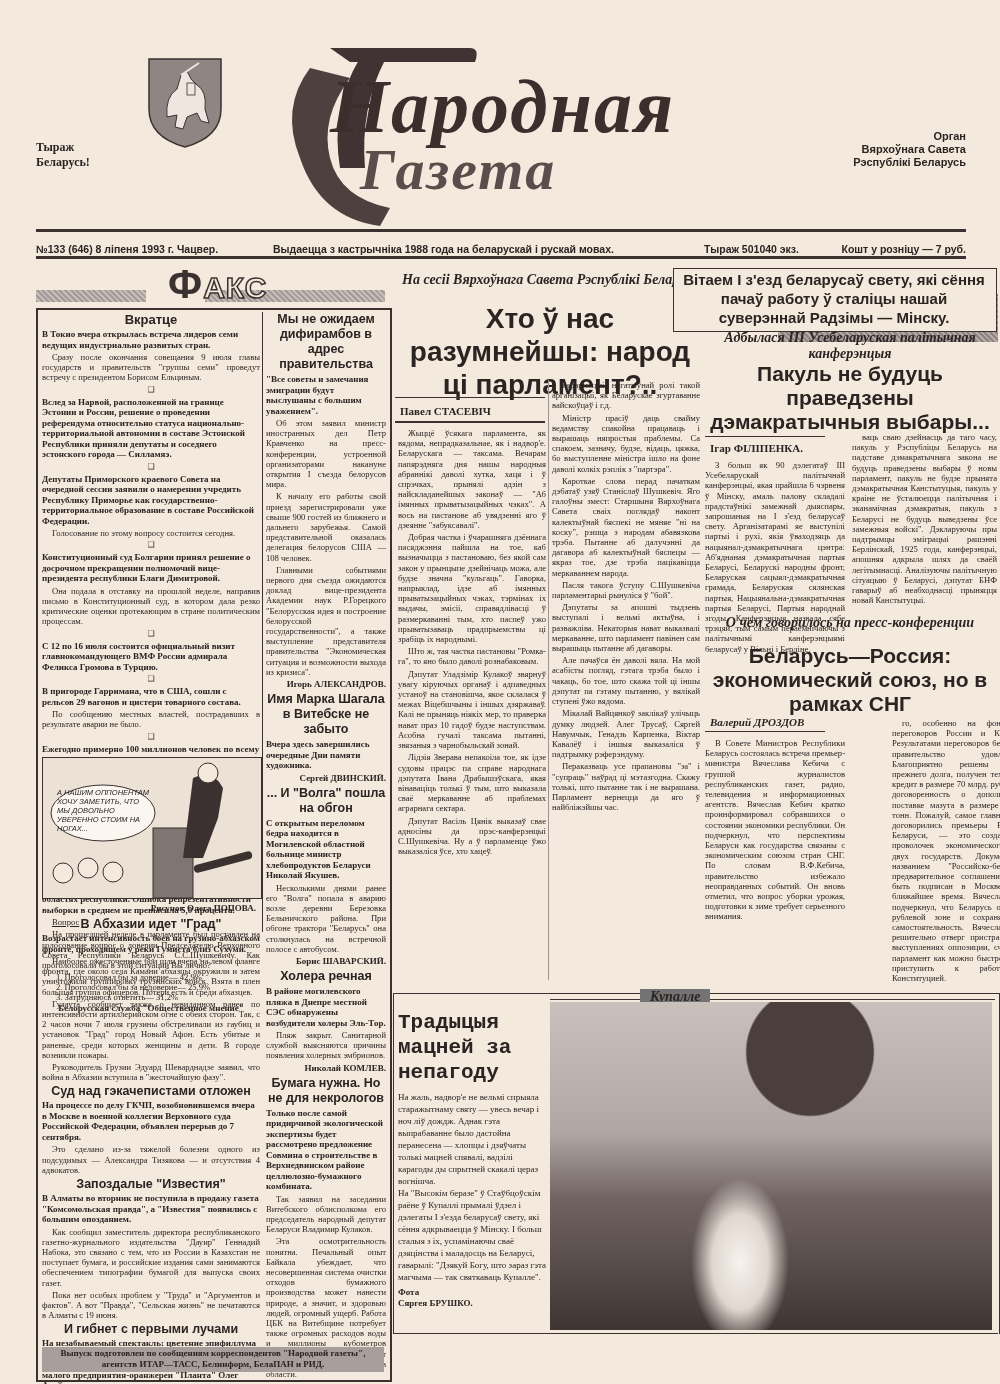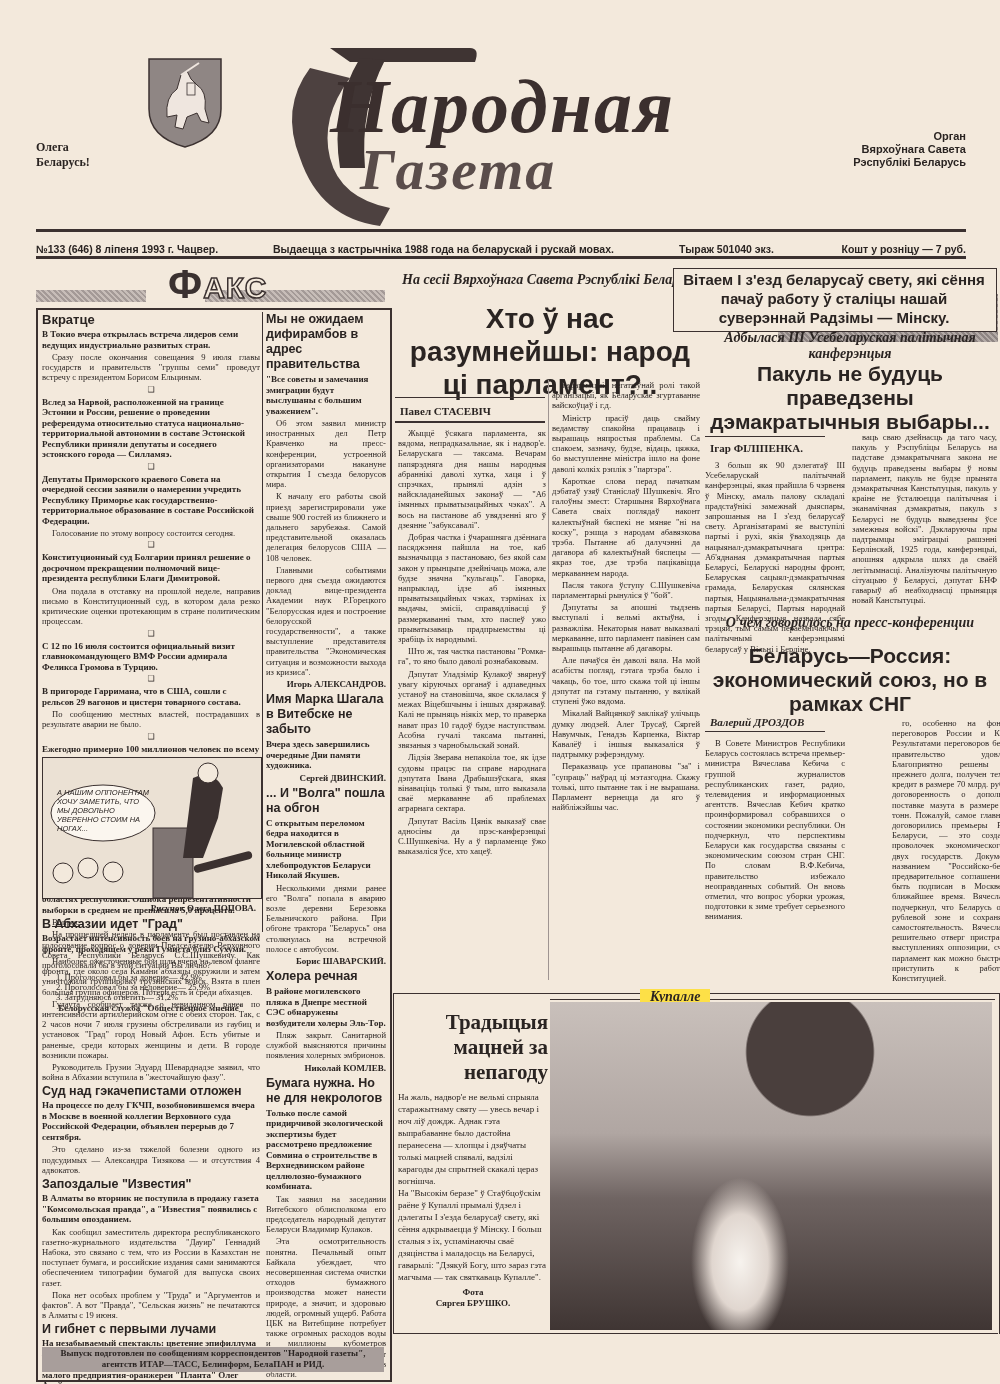--- a/index.html
+++ b/index.html
@@ -29,21 +29,21 @@
   #fax-bar-l { left: 36px; top: 290px; width: 110px; height: 12px; background: repeating-linear-gradient(45deg,#a49a97 0 2px,#c7bdb8 2px 4px); }
   #fax-bar-r { left: 205px; top: 290px; width: 180px; height: 12px; background: repeating-linear-gradient(45deg,#a49a97 0 2px,#c7bdb8 2px 4px); }
   #fax-title { left: 168px; top: 262px; font-size: 30px; font-weight: bold; font-family: "Liberation Sans", sans-serif; color: #3b3130; letter-spacing: 1px; }
   #fax-title .f { font-size: 40px; }
 
   
   #fax-box { left: 36px; top: 308px; width: 352px; height: 1070px; border: 2px solid #3b3130; }
   #col-a { left: 42px; top: 312px; width: 218px; }
   #col-b { left: 266px; top: 312px; width: 120px; }
   #col-sep { left: 262px; top: 312px; width: 1px; height: 620px; background: #3b3130; }
-  .hd { font-family: "Liberation Sans", sans-serif; font-weight: bold; color: #2a2422; }
+  .hd { font-family: "Liberation Sans", sans-serif; font-weight: bold; text-align: center; color: #2a2422; }
   .lead { font-weight: bold; font-size: 9px; line-height: 10.5px; margin: 2px 0; }
   .txt { font-size: 8.6px; line-height: 10.2px; text-indent: 10px; text-align: justify; margin: 2px 0; }
   .sep { text-align: center; font-size: 8px; line-height: 10px; }
   .sign { text-align: right; font-weight: bold; font-size: 9px; margin: 1px 0 3px; }
 
   #cartoon { left: 42px; top: 757px; width: 218px; height: 140px; border: 1px solid #3b3130; background: #ebe1d4; overflow: hidden; }
   #fax-footer { left: 42px; top: 1347px; width: 342px; height: 24px; background: #a89e9b; font-size: 9px; font-weight: bold; text-align: center; line-height: 11px; padding-top: 1px; }
 
   
   #mid-kicker { left: 395px; top: 272px; width: 310px; text-align: center; font-size: 14px; font-style: italic; font-weight: bold; line-height: 15px; }
@@ -69,45 +69,45 @@
   #r2-kicker { left: 705px; top: 615px; width: 290px; text-align: center; font-style: italic; font-weight: bold; font-size: 14px; line-height: 16px; }
   #r2-title { left: 705px; top: 644px; width: 290px; text-align: center; font-size: 21px; font-weight: bold; line-height: 24px; font-family: "Liberation Sans", sans-serif; }
   #r2-author { left: 710px; top: 716px; font-weight: bold; font-style: italic; font-size: 11px; }
   #r2-author-rule { left: 705px; top: 731px; width: 120px; height: 1px; background: #3b3130; }
   #r2-col1 { left: 705px; top: 736px; width: 140px; }
   #r2-col2 { left: 852px; top: 716px; width: 145px; margin-left: 40px; }
 
   
   #kup-frame { left: 393px; top: 993px; width: 605px; height: 340px; border: 1px solid #3b3130; border-bottom: none; }
   #kup-label-line { left: 550px; top: 999px; width: 445px; height: 1px; background: #3b3130; }
-  #kup-label { left: 640px; top: 989px; padding: 0 10px; background: #fde047; font-style: italic; font-weight: bold; font-size: 14px; }
+  #kup-label { left: 640px; top: 989px; padding: 0 10px; background: #737373; font-style: italic; font-weight: bold; font-size: 14px; }
   #kup-photo { left: 550px; top: 1002px; width: 442px; height: 328px; background:
     radial-gradient(ellipse 70px 120px at 190px 260px, #f7f3ee 0%, #e0d6cf 40%, rgba(0,0,0,0) 70%),
     radial-gradient(circle 90px at 260px 50px, #4a3f3d 0%, #4a3f3d 70%, rgba(0,0,0,0) 72%),
     linear-gradient(180deg, #c9c0bb 0%, #b0a6a2 40%, #6f6462 60%, #3f3533 100%);
   }
   #kup-text { left: 398px; top: 1010px; width: 150px; }
-  #kup-title { font-size: 21px; font-weight: bold; text-align: right; line-height: 25px; font-family: Liberation Serif, serif; }
+  #kup-title { font-size: 21px; font-weight: bold; text-align: left; line-height: 25px; font-family: Liberation Mono, monospace; }
   #kup-body { font-family: Liberation Serif, serif; font-size: 9px; line-height: 12px; margin-top: 6px; }
-  #kup-credit { text-align: center; font-weight: bold; font-size: 9px; line-height: 11px; margin-top: 4px; }
+  #kup-credit { text-align: left; font-weight: bold; font-size: 9px; line-height: 11px; margin-top: 4px; }
   #bottom-rule { left: 393px; top: 1333px; width: 605px; height: 1px; background: #3b3130; }
 </style>
 </head>
 <body>
 
 <div class="abs" id="coat">
   <svg width="76" height="92" viewBox="0 0 76 92">
     <path d="M2 2 H74 V52 Q74 80 38 90 Q2 80 2 52 Z" fill="#8f8684" stroke="#3b3130" stroke-width="1.5"></path>
     <path d="M20 60 Q18 40 30 32 L34 18 L40 14 L44 22 L50 28 Q60 34 58 52 L62 66 L54 64 L50 56 L40 60 L36 72 L28 70 L30 58 Z" fill="#efe6df" stroke="#3b3130" stroke-width="1"></path>
     <line x1="34" y1="18" x2="52" y2="6" stroke="#efe6df" stroke-width="2"></line>
     <rect x="40" y="26" width="8" height="12" fill="#efe6df" stroke="#3b3130" stroke-width="0.8"></rect>
   </svg>
 </div>
 <div class="abs" id="motto">
-  <div>Олега</div>
+  <div>Тыраж</div>
   <div>Беларусь!</div>
 </div>
 
 <div class="abs" id="logo">
   <svg width="400" height="178" viewBox="0 0 400 178">
     <path d="M60 0 H200 Q210 0 205 14 H80 Z" fill="#3f3433"></path>
     <path d="M40 20 Q10 60 30 110 Q50 170 110 178 L120 160 Q70 150 60 110 Q50 70 80 30 Z" fill="#4d4140"></path>
     <path d="M90 10 Q60 60 70 120 L95 120 Q90 60 115 12 Z" fill="#3f3433"></path>
   </svg>
 </div>
@@ -116,21 +116,21 @@
 
 <div class="abs sans" id="organ">
   <div>Орган</div>
   <div>Вярхоўнага Савета</div>
   <div>Рэспублікі Беларусь</div>
 </div>
 
 <div class="abs" id="rule-top"></div>
 <div class="abs issuebar" style="left:36px">№133 (646) 8 ліпеня 1993 г. Чацвер.</div>
 <div class="abs issuebar" style="left:273px">Выдаецца з кастрычніка 1988 года на беларускай і рускай мовах.</div>
-<div class="abs issuebar" style="left:679px">Тыраж 501040 экз.</div>
+<div class="abs issuebar" style="left:704px">Тыраж 501040 экз.</div>
 <div class="abs issuebar" style="right:34px">Кошт у розніцу — 7 руб.</div>
 <div class="abs" id="rule-top2"></div>
 
 <div class="abs" id="fax-bar-l"></div>
 <div class="abs" id="fax-bar-r"></div>
 <div class="abs" id="fax-title"><span class="f">Ф</span><span style="color:#f3e9dc; -webkit-text-stroke:1.5px #3b3130;">АКС</span></div>
 
 <div class="abs" id="fax-box"></div>
 <div class="abs" id="col-sep"></div>
 

